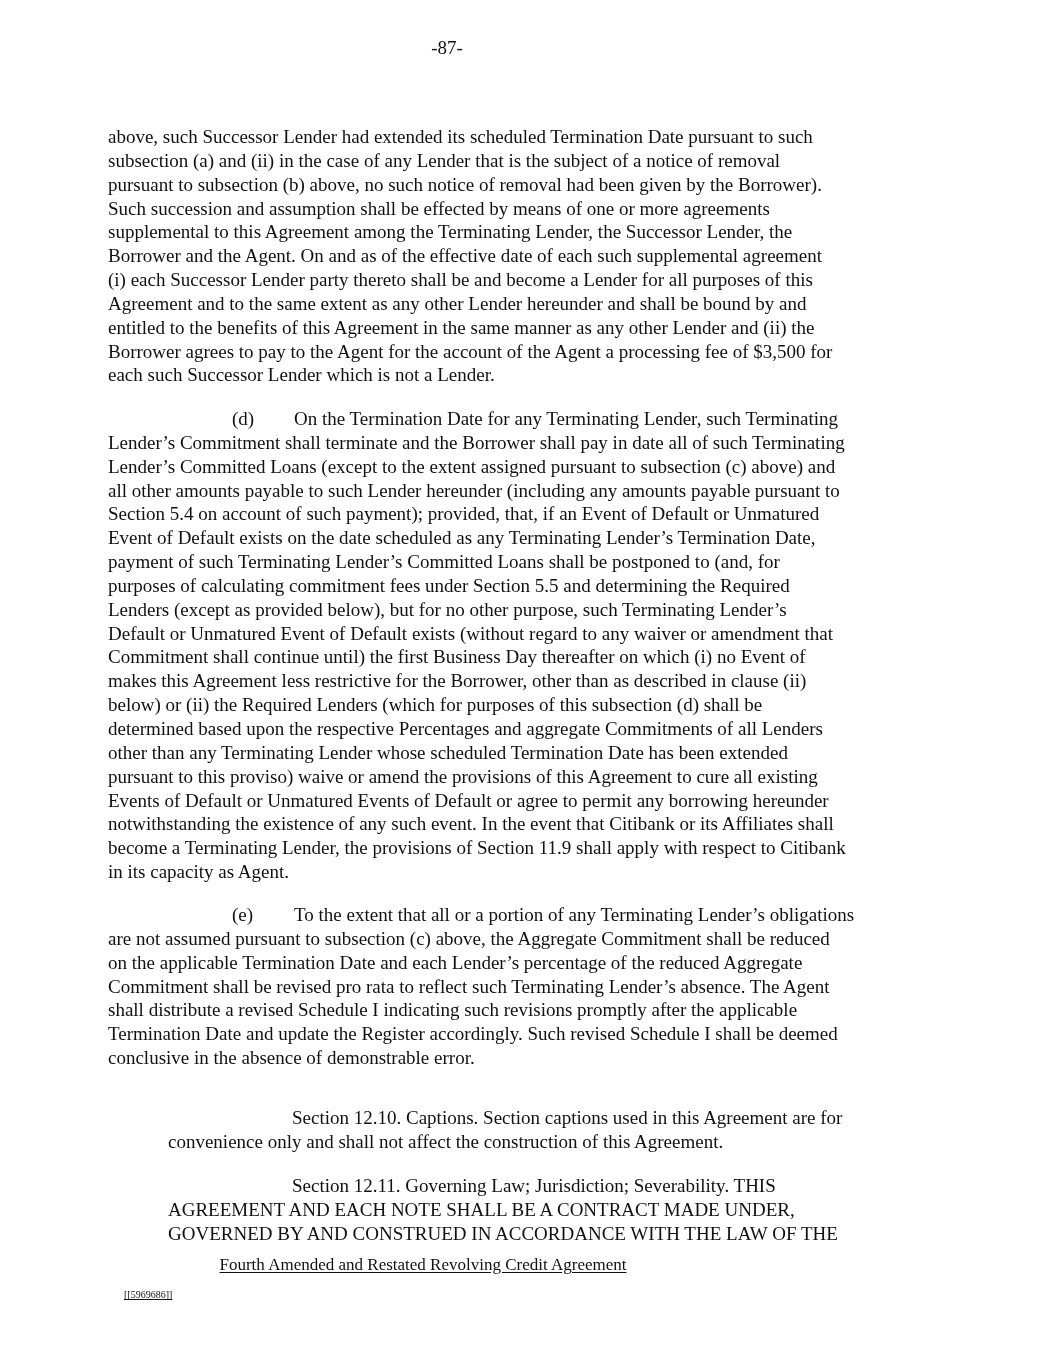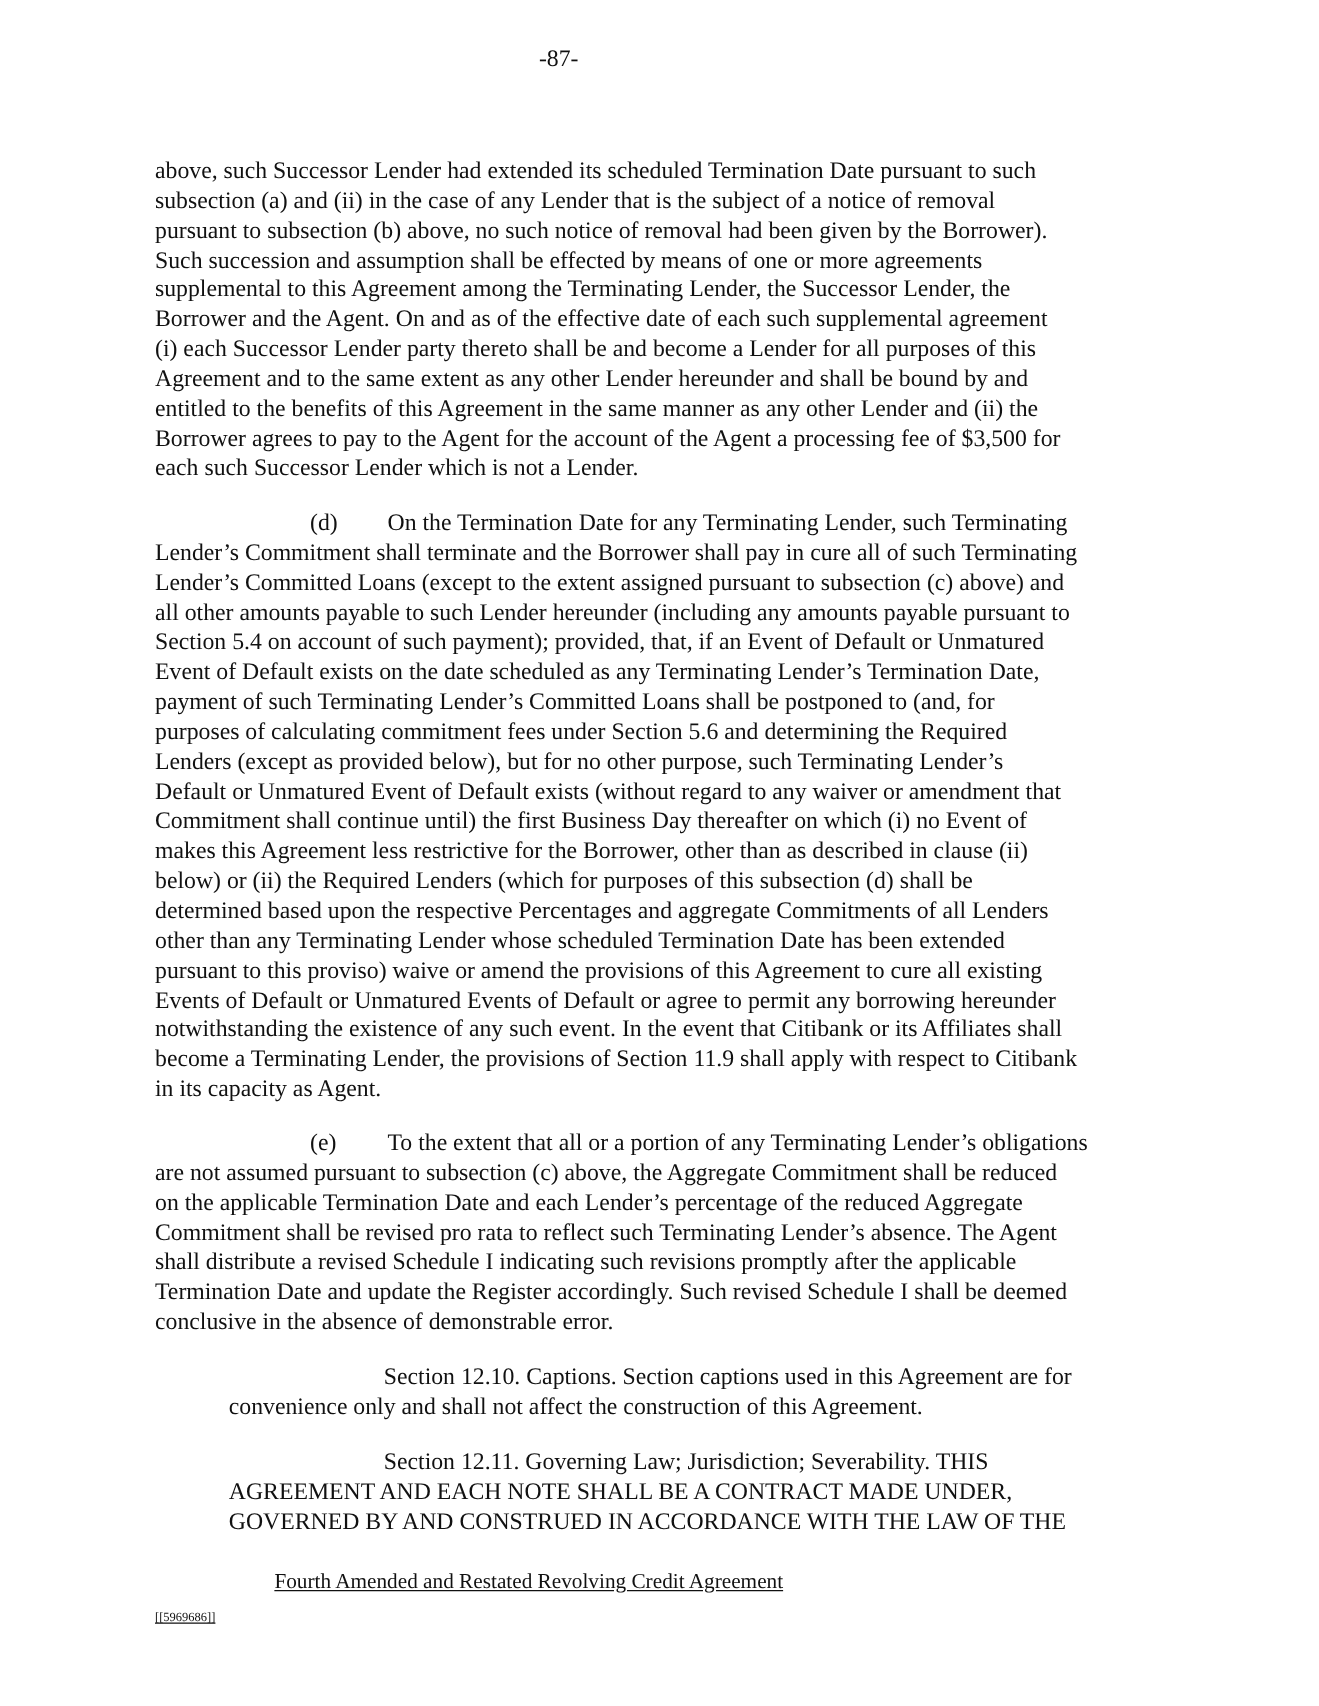--- a/index.html
+++ b/index.html
@@ -19,28 +19,29 @@
     position: absolute;
     top: 36px;
     left: 0;
     width: 894px;
     text-align: center;
     font-size: 19px;
     line-height: 24px;
   }
   .block {
     position: absolute;
-    left: 124px;
+    left: 108px;
     width: 830px;
     font-size: 19px;
     line-height: 23.85px;
   }
   .block.indented {
-    left: 183px;
+    left: 168px;
     width: 780px;
+    margin-top: 16px;
   }
   .line {
     display: block;
     white-space: nowrap;
   }
   .line .tab-sub {
     display: inline-block;
     width: 124px;
   }
   .line .label {
@@ -90,27 +91,27 @@
   <span class="line">Borrower and the Agent.  On and as of the effective date of each such supplemental agreement</span>
   <span class="line">(i) each Successor Lender party thereto shall be and become a Lender for all purposes of this</span>
   <span class="line">Agreement and to the same extent as any other Lender hereunder and shall be bound by and</span>
   <span class="line">entitled to the benefits of this Agreement in the same manner as any other Lender and (ii) the</span>
   <span class="line">Borrower agrees to pay to the Agent for the account of the Agent a processing fee of $3,500 for</span>
   <span class="line">each such Successor Lender which is not a Lender.</span>
 </div>
 
 <div class="block" style="top:407px;">
   <span class="line"><span class="tab-sub"></span><span class="label">(d)</span><span>On the Termination Date for any Terminating Lender, such Terminating</span></span>
-  <span class="line">Lender’s Commitment shall terminate and the Borrower shall pay in cure all of such Terminating</span>
+  <span class="line">Lender’s Commitment shall terminate and the Borrower shall pay in date all of such Terminating</span>
   <span class="line">Lender’s Committed Loans (except to the extent assigned pursuant to subsection (c) above) and</span>
   <span class="line">all other amounts payable to such Lender hereunder (including any amounts payable pursuant to</span>
   <span class="line"><span>Section 5.4 on account of such payment); </span><span class="u">provided</span><span>, that, if an Event of Default or Unmatured</span></span>
   <span class="line">Event of Default exists on the date scheduled as any Terminating Lender’s Termination Date,</span>
   <span class="line">payment of such Terminating Lender’s Committed Loans shall be postponed to (and, for</span>
-  <span class="line">purposes of calculating commitment fees under Section 5.6 and determining the Required</span>
+  <span class="line">purposes of calculating commitment fees under Section 5.5 and determining the Required</span>
   <span class="line">Lenders (except as provided below), but for no other purpose, such Terminating Lender’s</span>
   <span class="line">Default or Unmatured Event of Default exists (without regard to any waiver or amendment that</span>
   <span class="line">Commitment shall continue until) the first Business Day thereafter on which (i) no Event of</span>
   <span class="line">makes this Agreement less restrictive for the Borrower, other than as described in clause (ii)</span>
   <span class="line">below) or (ii) the Required Lenders (which for purposes of this subsection (d) shall be</span>
   <span class="line">determined based upon the respective Percentages and aggregate Commitments of all Lenders</span>
   <span class="line">other than any Terminating Lender whose scheduled Termination Date has been extended</span>
   <span class="line">pursuant to this proviso) waive or amend the provisions of this Agreement to cure all existing</span>
   <span class="line">Events of Default or Unmatured Events of Default or agree to permit any borrowing hereunder</span>
   <span class="line">notwithstanding the existence of any such event.  In the event that Citibank or its Affiliates shall</span>

